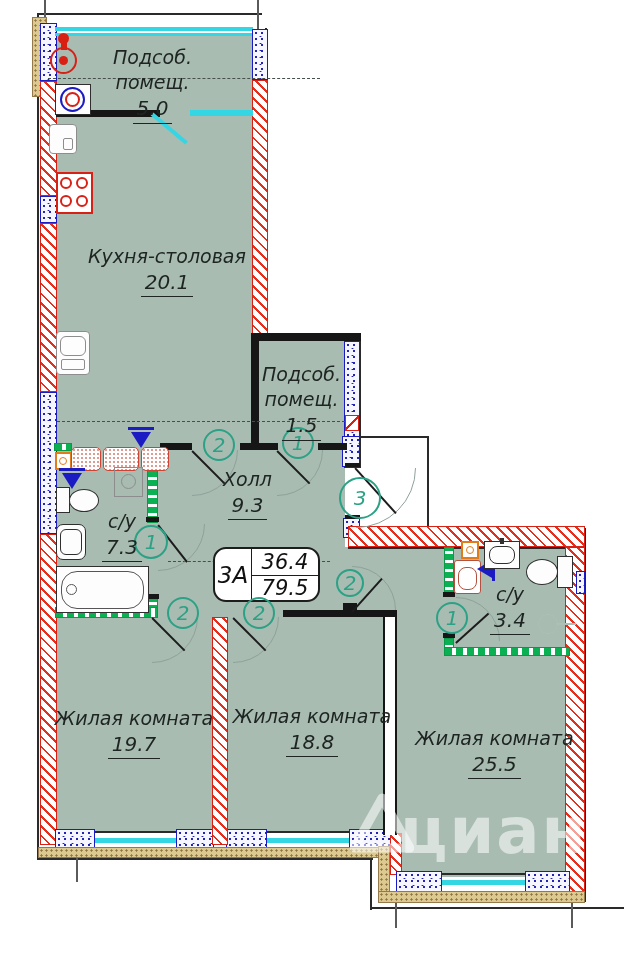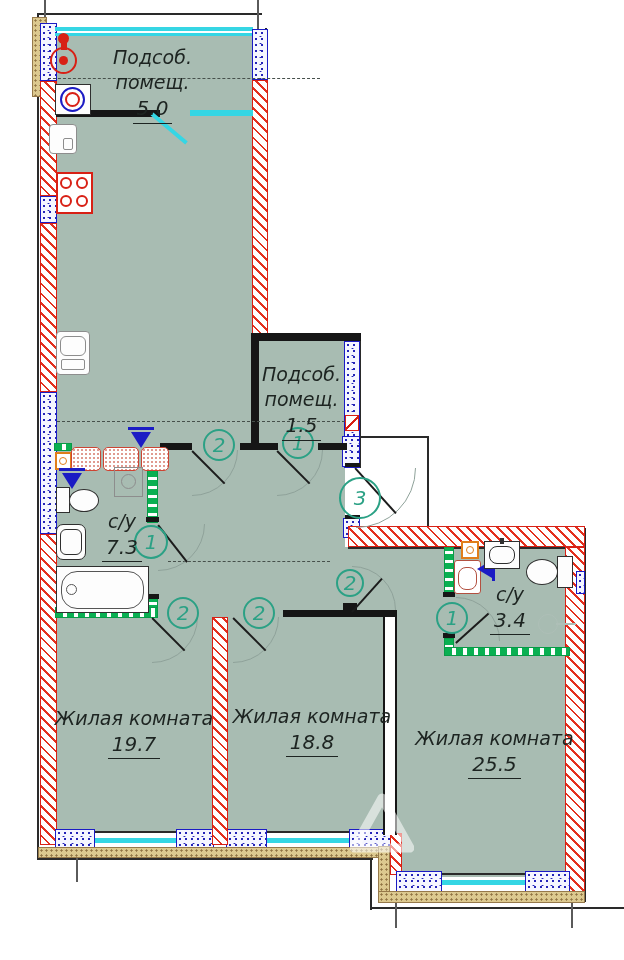--- a/index.html
+++ b/index.html
@@ -208,40 +208,55 @@
   <div class="abs" style="left:477px;top:560px;width:0;height:0;border-top:9px solid transparent;border-bottom:9px solid transparent;border-right:15px solid #1b1bc4;"></div>
   <div class="abs" style="left:492px;top:557px;width:3px;height:24px;background:#1b1bc4;"></div>
   <div class="abs fx" style="left:484px;top:541px;width:36px;height:28px;"></div>
   <div class="abs fx" style="left:489px;top:546px;width:26px;height:18px;border-radius:8px;"></div>
   <div class="abs" style="left:500px;top:538px;width:4px;height:6px;background:#2f2f2f;"></div>
   <div class="abs fx" style="left:526px;top:559px;width:32px;height:26px;border-radius:50%;"></div>
   <div class="abs fx" style="left:557px;top:556px;width:16px;height:32px;"></div>
   <div class="abs" style="left:538px;top:614px;width:20px;height:20px;border:1.6px solid #aebfb7;border-radius:50%;background:transparent;"></div>
   <div class="abs" style="left:556px;top:623px;width:20px;height:2px;background:#aebfb7;"></div>
 
+  <div class="abs unitbox" style="left:213px;top:547px;width:107px;height:55px;">
+    <div class="cellL">3А</div>
+    <div class="cellR">
+      <div class="num">36.4</div>
+      <div class="num bot">79.5</div>
+    </div>
+  </div>
 
   <div class="abs tag" style="left:203px;top:429px;width:32px;height:32px;">2</div>
   <div class="abs tag" style="left:282px;top:427px;width:32px;height:32px;">1</div>
   <div class="abs tag" style="left:339px;top:477px;width:42px;height:42px;">3</div>
   <div class="abs tag" style="left:134px;top:525px;width:34px;height:34px;">1</div>
   <div class="abs tag" style="left:167px;top:597px;width:32px;height:32px;">2</div>
   <div class="abs tag" style="left:243px;top:597px;width:32px;height:32px;">2</div>
   <div class="abs tag" style="left:336px;top:569px;width:28px;height:28px;">2</div>
   <div class="abs tag" style="left:436px;top:602px;width:32px;height:32px;">1</div>
 
   <div class="abs lbl" style="left:95px;top:45px;width:115px;">
     <div>Подсоб.</div>
     <div>помещ.</div>
     <span class="area">5.0</span>
   </div>
+  <div class="abs lbl" style="left:78px;top:244px;width:178px;">
+    <div>Кухня-столовая</div>
+    <span class="area">20.1</span>
+  </div>
   <div class="abs lbl" style="left:249px;top:362px;width:105px;">
     <div>Подсоб.</div>
     <div>помещ.</div>
     <span class="area">1.5</span>
   </div>
+  <div class="abs lbl" style="left:200px;top:467px;width:95px;">
+    <div>Холл</div>
+    <span class="area">9.3</span>
+  </div>
   <div class="abs lbl" style="left:90px;top:509px;width:64px;">
     <div>с/у</div>
     <span class="area">7.3</span>
   </div>
   <div class="abs lbl" style="left:480px;top:582px;width:60px;">
     <div>с/у</div>
     <span class="area">3.4</span>
   </div>
   <div class="abs lbl" style="left:44px;top:706px;width:180px;">
     <div>Жилая комната</div>
@@ -252,14 +267,15 @@
     <span class="area">18.8</span>
   </div>
   <div class="abs lbl" style="left:402px;top:726px;width:185px;">
     <div>Жилая комната</div>
     <span class="area">25.5</span>
   </div>
 
   <svg class="abs" style="left:350px;top:792px;" width="64" height="62" viewBox="0 0 64 62">
     <polygon points="32,6 60,56 4,56" fill="none" stroke="rgba(255,255,255,0.55)" stroke-width="9" stroke-linejoin="round"></polygon>
   </svg>
+  <div class="abs wm" style="left:400px;top:794px;font-size:64px;letter-spacing:2px;">циан</div>
 
 </div>
 
 </body></html>

